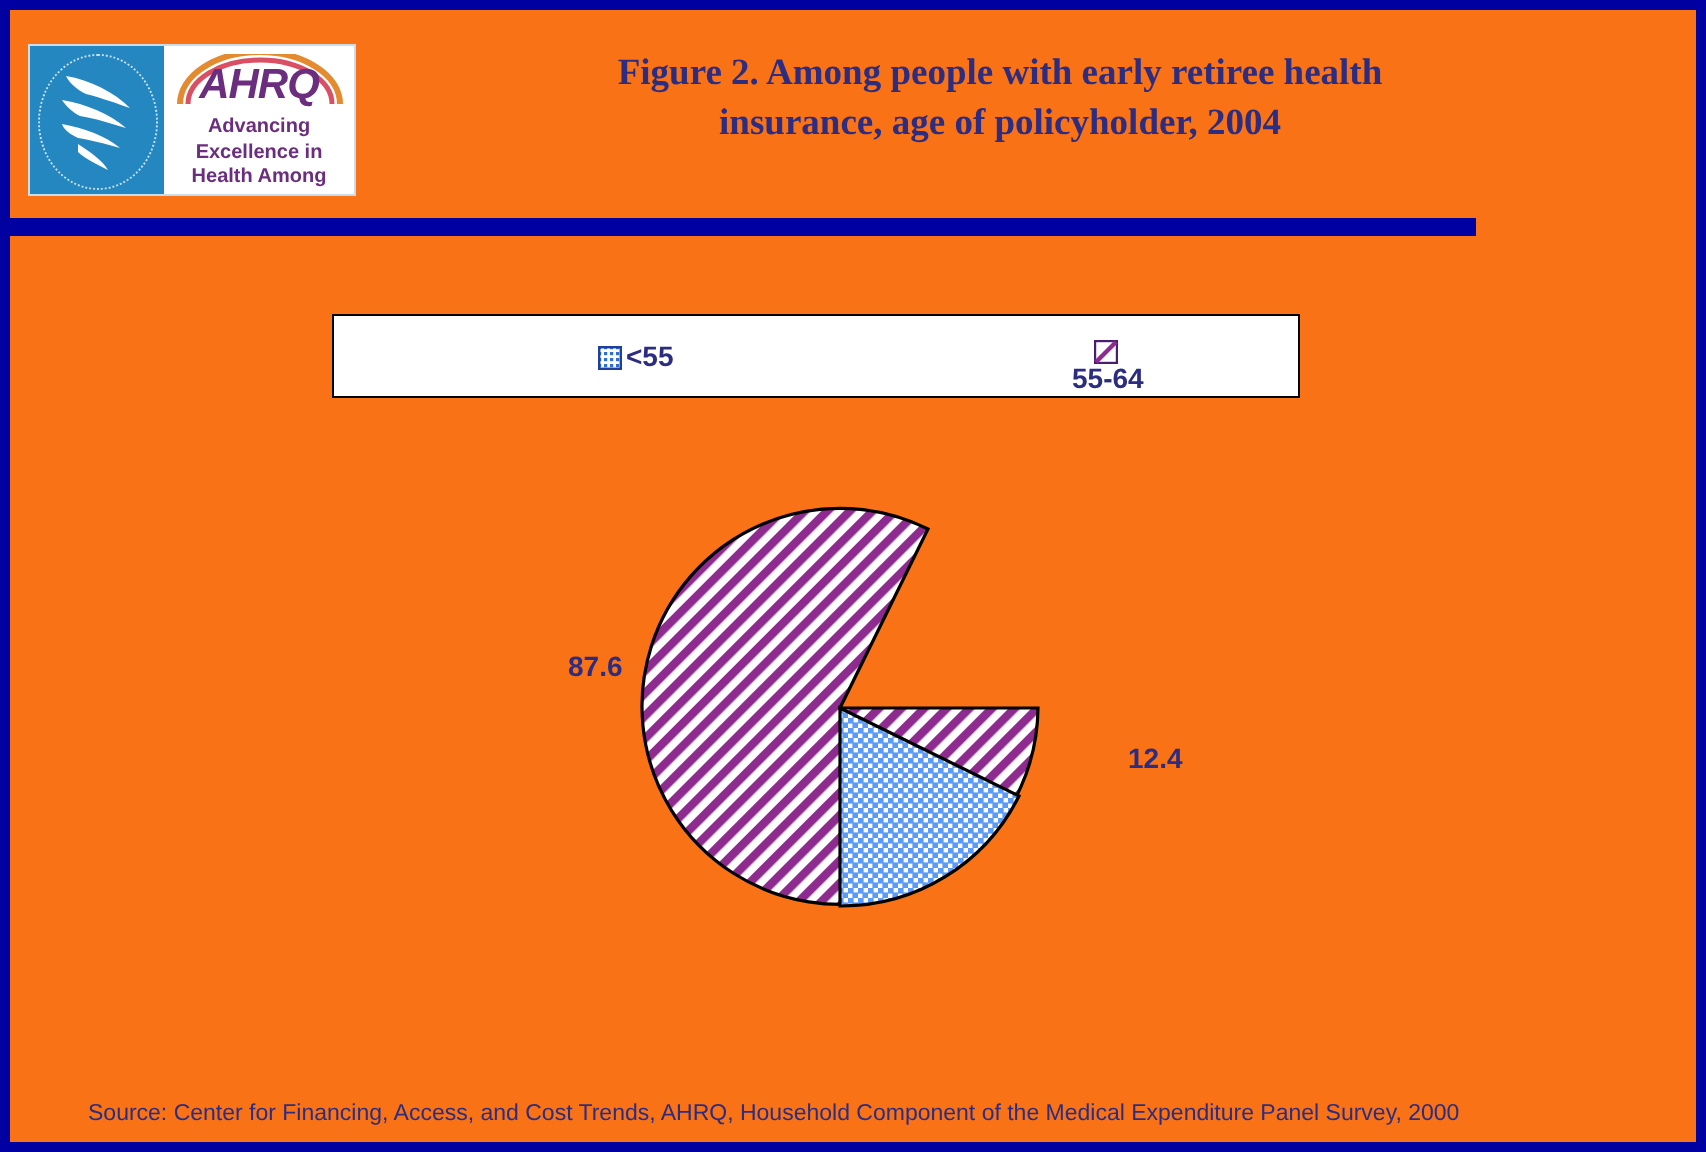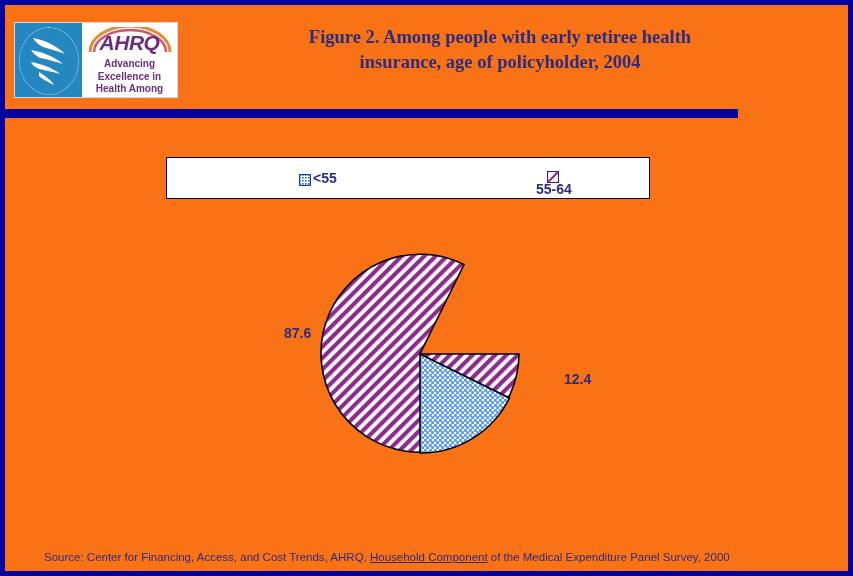--- a/index.html
+++ b/index.html
@@ -174,21 +174,20 @@
   #source-note {
     position: absolute;
     left: 39px;
     top: 546px;
     font-family: "Liberation Sans", sans-serif;
     font-size: 11.5px;
     color: #2c2c80;
     white-space: nowrap;
   }
   #source-note .link {
-    text-decoration: underline;
   }
 </style>
 </head>
 <body>
 
 <div id="slide">
 
   <div id="logo">
     <div id="logo-seal">
       <div class="ring"></div>

